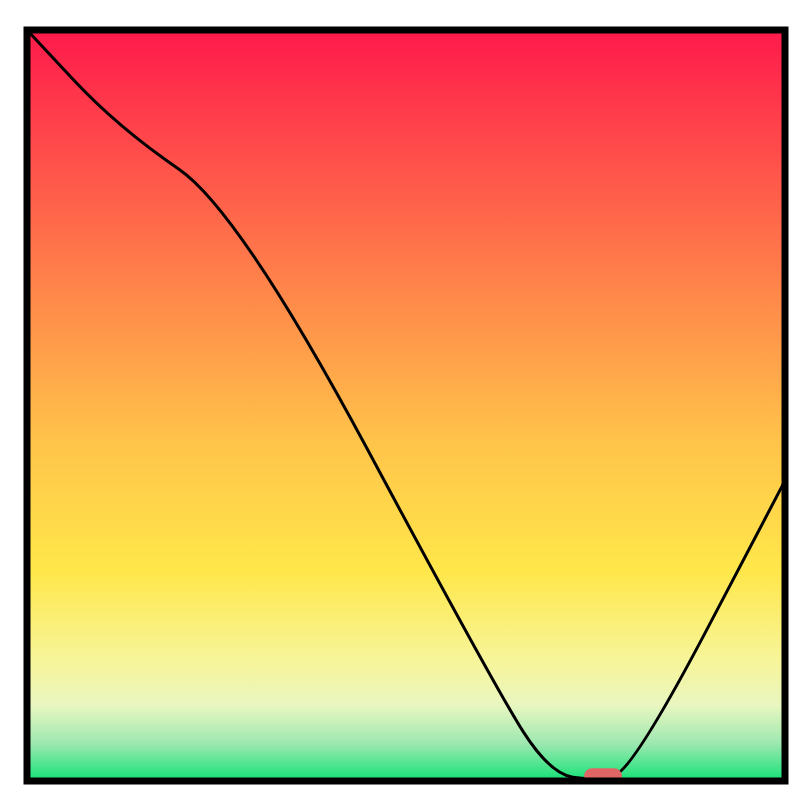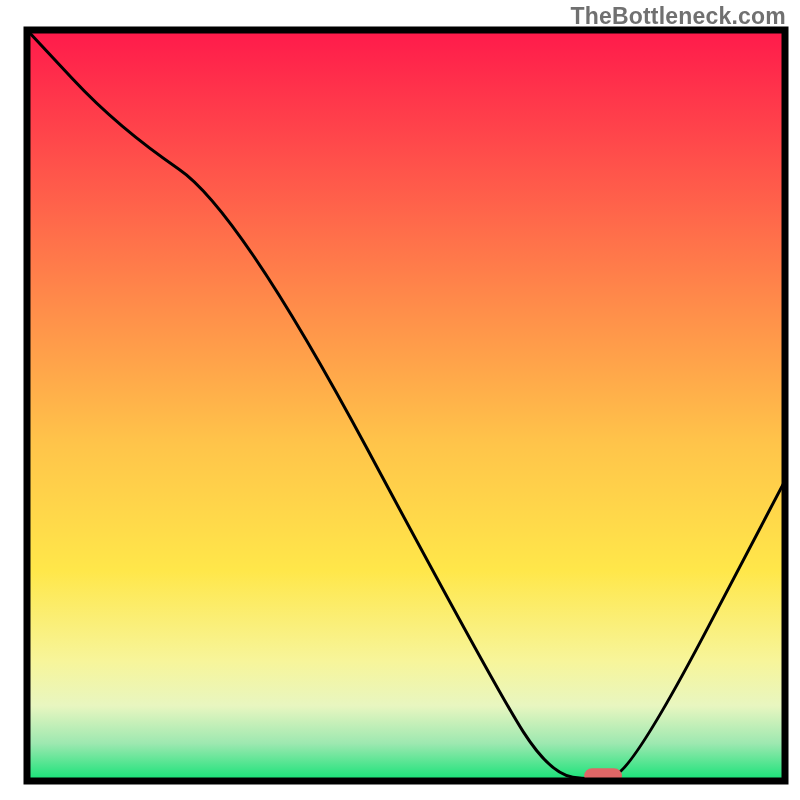--- a/index.html
+++ b/index.html
@@ -30,21 +30,20 @@
     position: absolute;
     left: 0;
     top: 0;
   }
 </style>
 </head>
 <body>
 
 <div class="wrap">
 
-  <div class="watermark">TheBottleneck.com</div>
 
   <svg class="plot" width="800" height="800" viewBox="0 0 800 800">
     <defs>
       <linearGradient id="bg-grad" x1="0" y1="0" x2="0" y2="1">
           <stop offset="0%" stop-color="#ff1a4b"></stop>
           <stop offset="35%" stop-color="#ff874a"></stop>
           <stop offset="55%" stop-color="#ffc44a"></stop>
           <stop offset="72%" stop-color="#ffe74a"></stop>
           <stop offset="84%" stop-color="#f7f59a"></stop>
           <stop offset="90%" stop-color="#e8f6c0"></stop>

